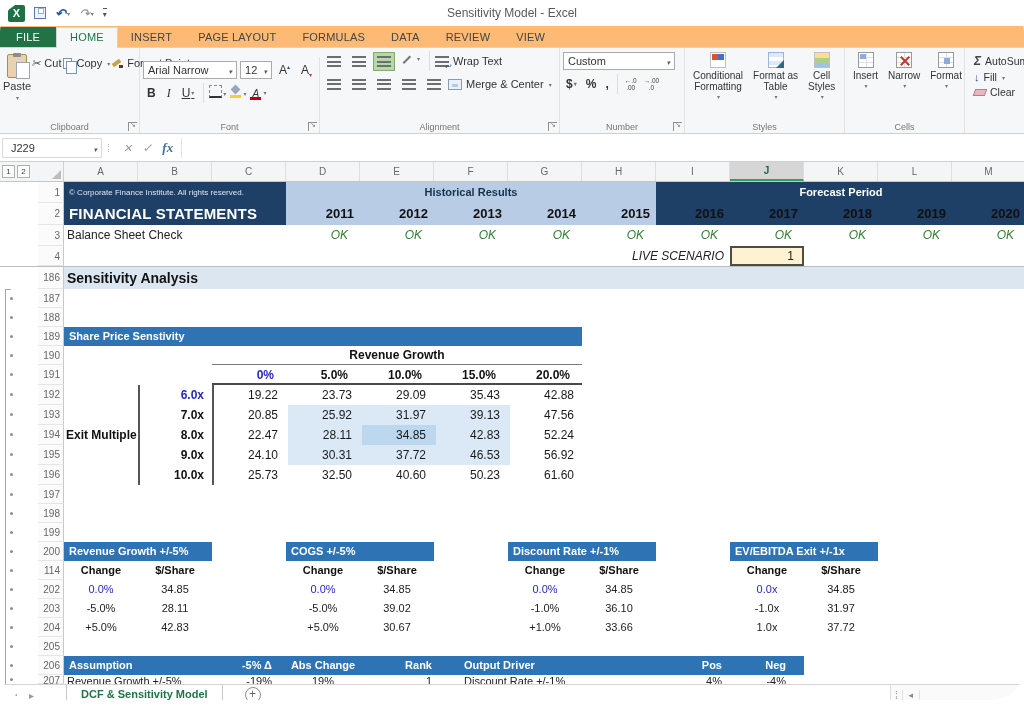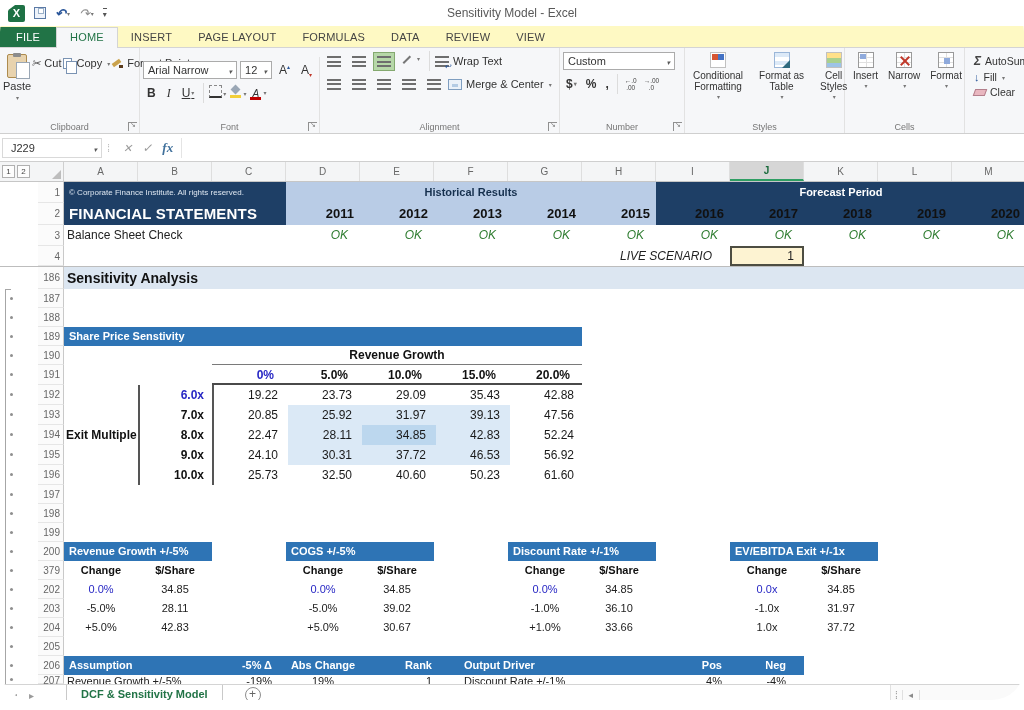--- a/index.html
+++ b/index.html
@@ -17,21 +17,21 @@
   .floppy::before { content:''; position:absolute; top:0; left:3px; width:4px; height:4px; background:#fff; border:1px solid #9ab0c9; }
   .uicon::before { content:'↶'; color:#2b579a; font-size:13px; font-weight:bold; }
   .ricon::before { content:'↷'; color:#8e8e8e; font-size:13px; }
   .mdd::after { content:'▾'; font-size:6px; color:#777; margin-left:1px; vertical-align:2px; }
   .cq { border-top:1px solid #555; padding-top:1px; }
   .cq::after { content:'▾'; font-size:8px; color:#555; }
   .qbtn { display:inline-flex; align-items:center; cursor:default; }
   .wtitle { position:absolute; left:0; right:0; text-align:center; font-size:12px; color:#595959; }
 
   
-  .tabs { height:22px; display:flex; align-items:flex-end; background:#fef9c3; border-bottom:1px solid #d4d4d4; }
+  .tabs { height:22px; display:flex; align-items:flex-end; background:#fdba74; border-bottom:1px solid #d4d4d4; }
   .tab { padding:3px 13px 4px; font-size:11px; color:#444; letter-spacing:.2px; white-space:nowrap; }
   .tab.file { background:#217346; color:#fff; padding:4px 16px; }
   .tab.active { background:#f6f7f9; border:1px solid #d4d4d4; border-bottom:none; color:#217346; margin-bottom:-1px; padding-bottom:5px; }
 
   
   .ribbon { height:86px; background:#f6f7f9; border-bottom:1px solid #cfcfcf; display:flex; overflow:hidden; position:relative; }
   .rg { position:relative; border-right:1px solid #e2e2e2; padding:2px 3px 13px; flex:none; }
   .glabel { position:absolute; bottom:0; left:0; right:0; height:12px; line-height:12px; text-align:center; font-size:9px; color:#767676; }
   .launch { position:absolute; right:2px; bottom:2px; width:9px; height:9px; border-left:1px solid #909090; border-top:1px solid #909090; }
   .launch::after { content:'↘'; font-size:7px; color:#777; position:absolute; left:1px; top:-2px; }
@@ -139,21 +139,21 @@
   .w74{width:74px}.w148{width:148px}.w222{width:222px}.w370{width:370px}
   .w518{width:518px}.w666{width:666px}.w740{width:740px}.w962{width:962px}
   .navy { background:#1e3f66; } .lblue { background:#b9cce6; }
   .copyr { font-size:8px; color:#dde6f0; padding-left:5px; }
   .ctrb { text-align:center; font-weight:bold; font-size:11px; color:#16304e; }
   .wt { color:#fff; }
   .fstitle { font-size:15px; font-weight:bold; color:#fff; padding-left:5px; letter-spacing:.2px; }
   .yr { font-weight:bold; font-size:13px; text-align:right; padding-right:6px; color:#111; }
   .lbl3 { font-size:12px; color:#222; padding-left:3px; }
   .ok { font-style:italic; color:#2f7d31; text-align:right; padding-right:12px; font-size:12px; }
-  .live { font-style:italic; font-size:12px; color:#222; text-align:right; padding-right:18px; }
+  .live { font-style:italic; font-size:12px; color:#222; text-align:right; padding-right:6px; }
   .ycell { background:#fdf3d2; border:2px solid #4d4d42; text-align:right; padding-right:8px; font-size:12px; color:#222; line-height:16px; }
   .r4b { border-bottom:1px solid #bdbdbd; }
   .sect { background:#dce6f1; font-weight:bold; font-size:14px; color:#111; padding-left:3px; }
   .bannerb { background:#2e74b5; color:#fff; font-weight:bold; font-size:11px; padding-left:5px; }
   .undl { border-bottom:1px solid #7a7a7a; }
   .rgl { display:block; text-align:center; font-weight:bold; font-size:12px; color:#111; }
   .mtop { border-bottom:2px solid #4a4a4a; display:flex; }
   .pct { width:74px; flex:none; text-align:right; padding-right:12px; font-weight:bold; font-size:12px; color:#111; }
   .blue { color:#2727c4 !important; }
   .exitlbl { font-weight:bold; font-size:12px; color:#111; padding-left:2px; }
@@ -334,21 +334,21 @@
           </span>
         <span class="dec">
             <span>→.00</span>
             <span>.0</span>
           </span>
       </div>
       <div class="glabel">Number</div>
       <div class="launch"></div>
     </div>
 
-    <div class="rg" style="width:160px; display:flex;gap:6px;">
+    <div class="rg" style="width:160px; display:flex;">
       <div class="bigv mdd">
         <i class="icf"></i>
         <span>Conditional</span>
         <span>Formatting</span>
       </div>
       <div class="bigv mdd">
         <i class="ift"></i>
         <span>Format as</span>
         <span>Table</span>
       </div>
@@ -637,21 +637,21 @@
       <div class="cl w74"></div>
       <div class="cl w148 bannerb">Discount Rate +/-1%</div>
       <div class="cl w74"></div>
       <div class="cl w148 bannerb">EV/EBITDA Exit +/-1x</div>
     </div>
 
     <div class="r h19">
       <div class="og">
           <i class="dot"></i>
         </div>
-      <div class="rn">379</div>
+      <div class="rn">114</div>
       <div class="cl mth">Change</div>
       <div class="cl mth">$/Share</div>
       <div class="cl w74"></div>
       <div class="cl mth">Change</div>
       <div class="cl mth">$/Share</div>
       <div class="cl w74"></div>
       <div class="cl mth">Change</div>
       <div class="cl mth">$/Share</div>
       <div class="cl w74"></div>
       <div class="cl mth">Change</div>

